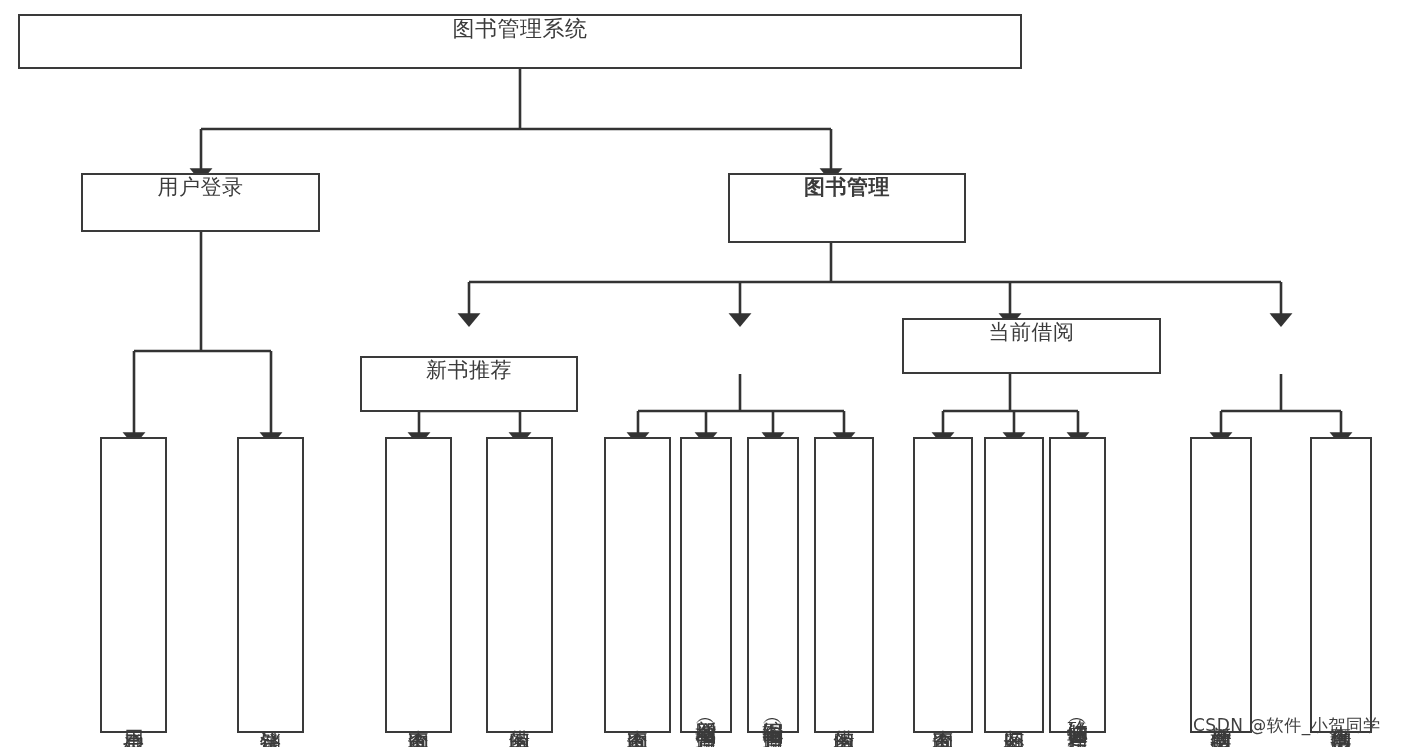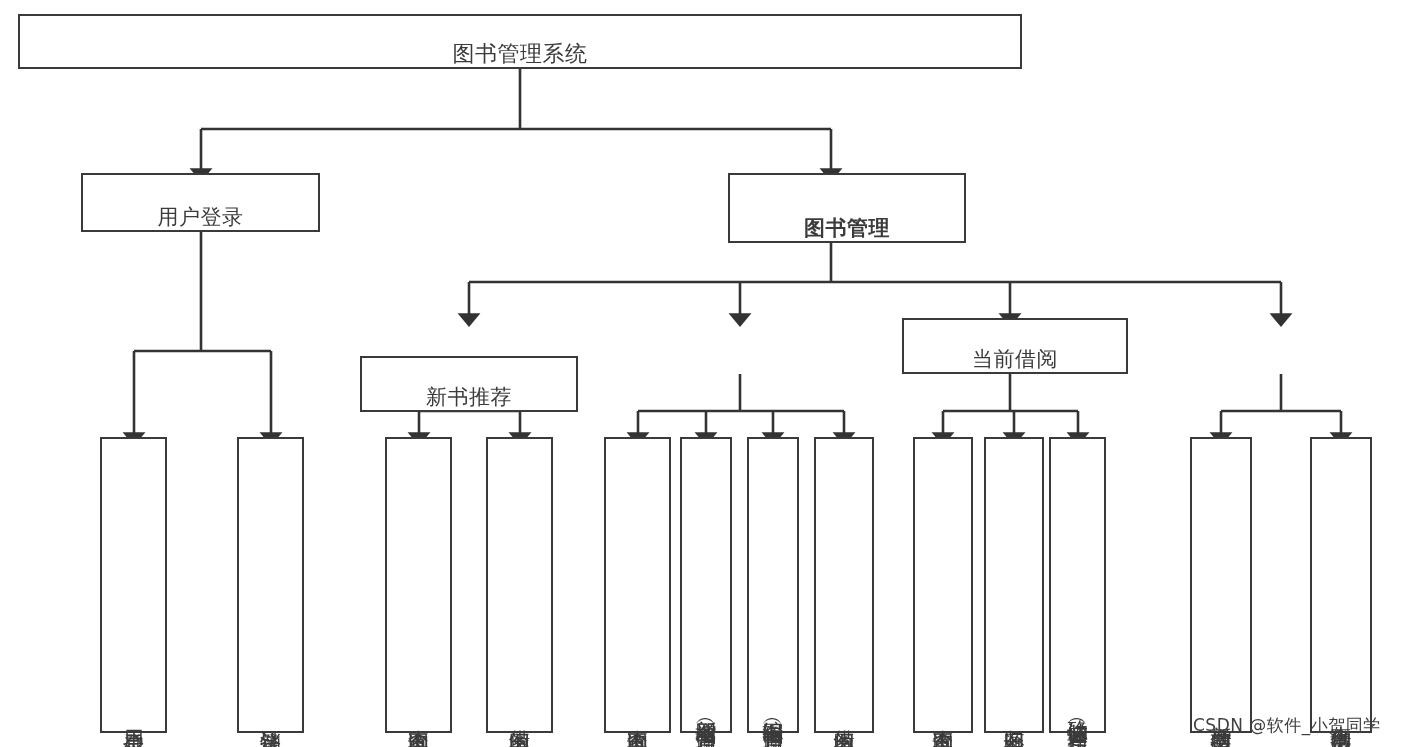--- a/index.html
+++ b/index.html
@@ -25,21 +25,21 @@
     width: 1405px;
     height: 747px;
     pointer-events: none;
   }
   .node {
     position: absolute;
     box-sizing: border-box;
     border: 2px solid #3a3a3a;
     background: #ffffff;
     display: flex;
-    align-items: flex-end;
+    align-items: flex-start;
     justify-content: center;
     color: #3b3b3b;
   }
   .node.horiz {
     font-size: 21px;
     letter-spacing: 0.5px;
     line-height: 1.2;
     white-space: nowrap;
   }
   .node.root {
@@ -122,21 +122,21 @@
   <div class="node horiz" style="left: 81px; top: 173px; width: 239px; height: 59px;">
     <span>用户登录</span>
   </div>
   <div class="node horiz" style="left: 728px; top: 173px; width: 238px; height: 70px; font-weight: bold;">
     <span>图书管理</span>
   </div>
 
   <div class="node horiz" style="left: 360px; top: 318px; width: 218px; height: 56px; margin-top: 38px;">
     <span>新书推荐</span>
   </div>
-  <div class="node horiz" style="left: 902px; top: 318px; width: 226px; height: 56px;">
+  <div class="node horiz" style="left: 902px; top: 318px; width: 259px; height: 56px;">
     <span>当前借阅</span>
   </div>
 
   <div class="node leaf" style="left: 100px; top: 437px; width: 67px; height: 296px;">
     <span class="vtext">用户登录</span>
   </div>
   <div class="node leaf" style="left: 237px; top: 437px; width: 67px; height: 296px;">
     <span class="vtext">注销登录</span>
   </div>
   <div class="node leaf" style="left: 385px; top: 437px; width: 67px; height: 296px;">

